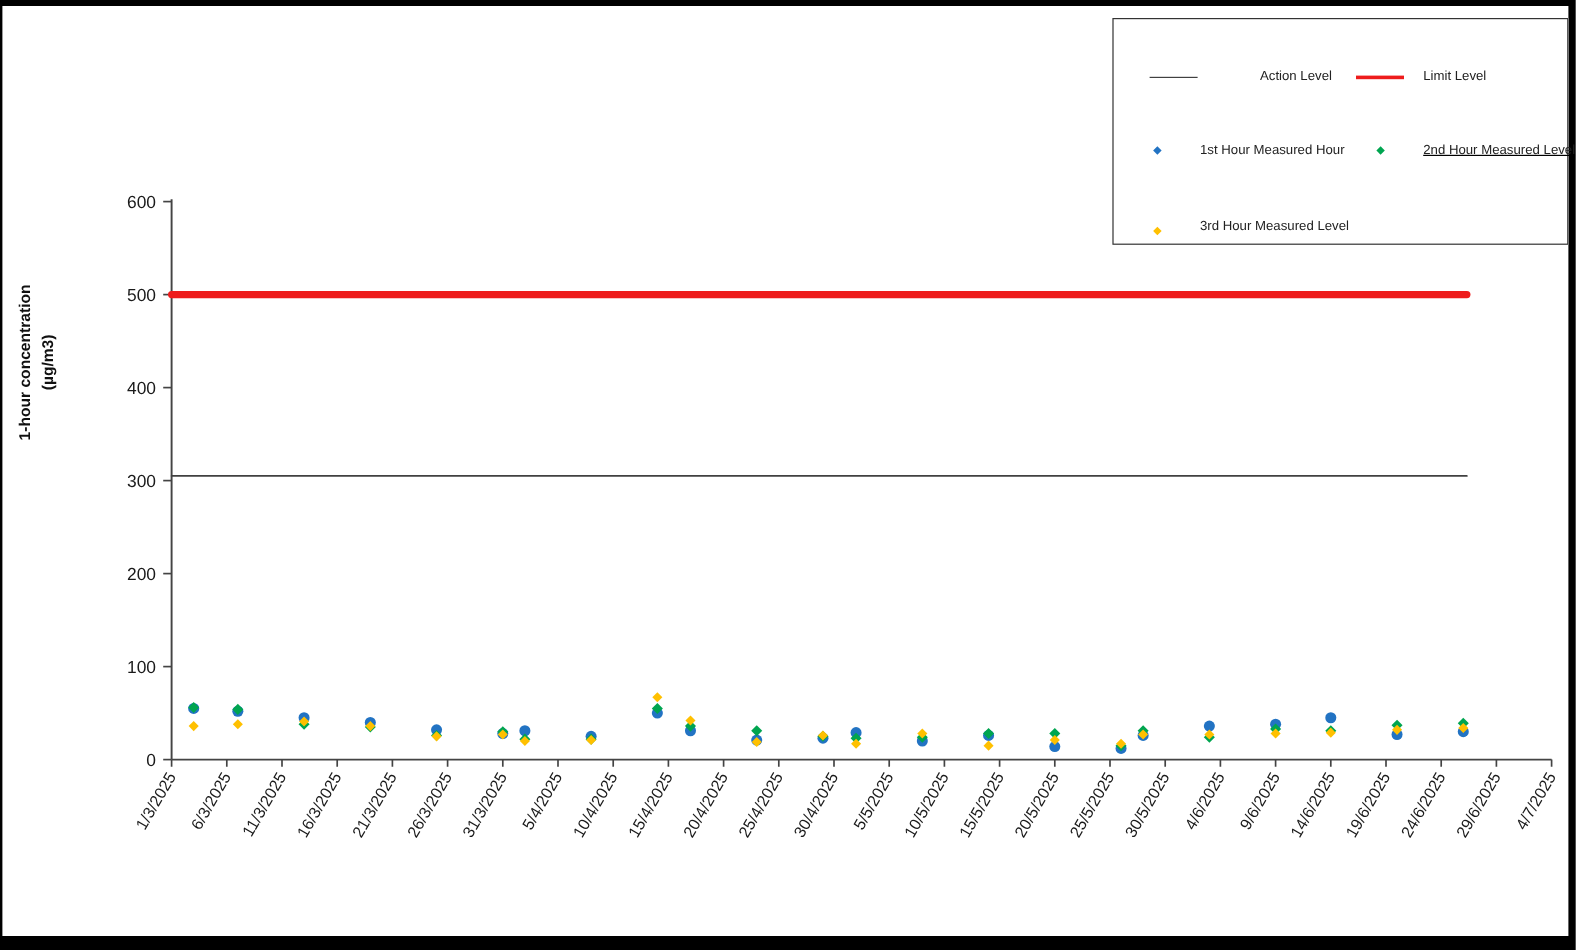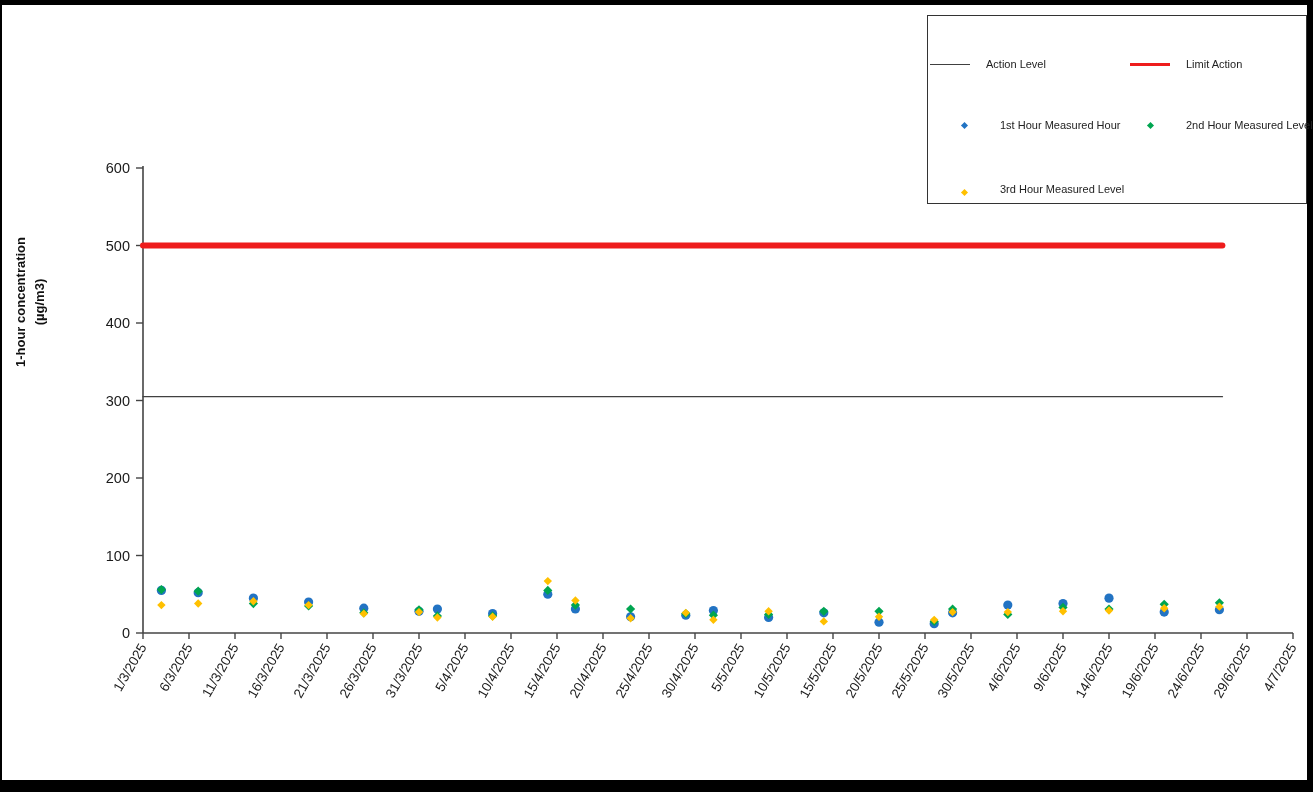--- a/index.html
+++ b/index.html
@@ -187,39 +187,39 @@
       <polygon points="934.2,615.625 938.4000000000001,619.825 934.2,624.0250000000001 930,619.825" fill="#ffc000"></polygon>
       <polygon points="952.6,607.875 956.8000000000001,612.075 952.6,616.2750000000001 948.4,612.075" fill="#ffc000"></polygon>
       <polygon points="1007.8,607.875 1012,612.075 1007.8,616.2750000000001 1003.5999999999999,612.075" fill="#ffc000"></polygon>
       <polygon points="1063,607.0999999999999 1067.2,611.3 1063,615.5 1058.8,611.3" fill="#ffc000"></polygon>
       <polygon points="1109,606.3249999999999 1113.2,610.525 1109,614.725 1104.8,610.525" fill="#ffc000"></polygon>
       <polygon points="1164.2,604 1168.4,608.2 1164.2,612.4000000000001 1160,608.2" fill="#ffc000"></polygon>
       <polygon points="1219.4,602.4499999999999 1223.6000000000001,606.65 1219.4,610.85 1215.2,606.65" fill="#ffc000"></polygon>
     </svg>
 
   <div class="legend">
-    <div class="legend-entry" style="left:0;top:41px;">
+    <div class="legend-entry" style="left:28px;top:41px;gap:36px;">
       <span class="swatch-wrap">
           <span class="swatch-line" style="background: rgb(64, 64, 64); height: 1px;"></span>
         </span>
       <span class="legend-label">Action Level</span>
     </div>
     <div class="legend-entry" style="left:200px;top:41px;">
       <span class="swatch-wrap">
           <span class="swatch-line" style="background: rgb(238, 28, 28); height: 3px;"></span>
         </span>
-      <span class="legend-label">Limit Action</span>
+      <span class="legend-label">Limit Level</span>
     </div>
     <div class="legend-entry" style="left:14px;top:102px;">
       <span class="swatch-wrap">
           <span class="swatch-diamond" style="background: rgb(34, 115, 195);"></span>
         </span>
       <span class="legend-label">1st Hour Measured Hour</span>
     </div>
-    <div class="legend-entry" style="left:200px;top:102px;">
+    <div class="legend-entry" style="left:200px;top:102px;text-decoration:underline;">
       <span class="swatch-wrap">
           <span class="swatch-diamond" style="background: rgb(0, 165, 80);"></span>
         </span>
       <span class="legend-label">2nd Hour Measured Level</span>
     </div>
     <div class="legend-entry" style="left:14px;top:165px;align-items:flex-end;">
       <span class="swatch-wrap">
           <span class="swatch-diamond" style="background: rgb(255, 192, 0);"></span>
         </span>
       <span class="legend-label">3rd Hour Measured Level</span>

